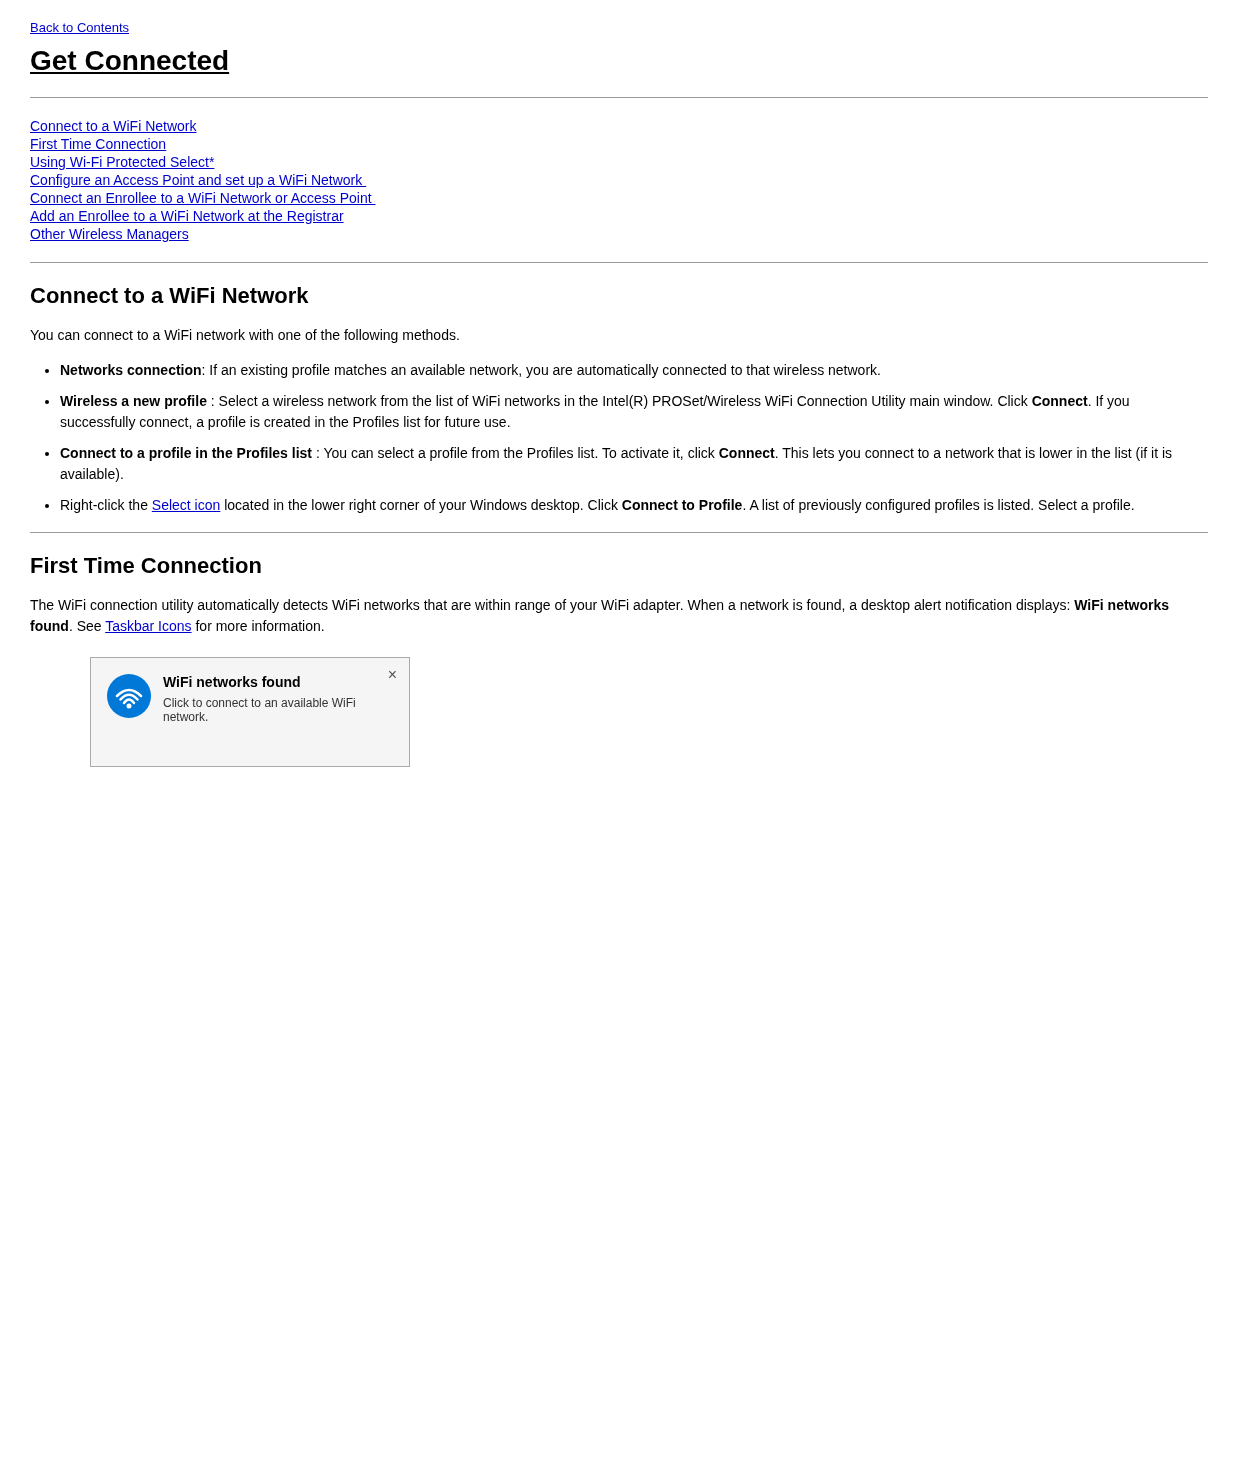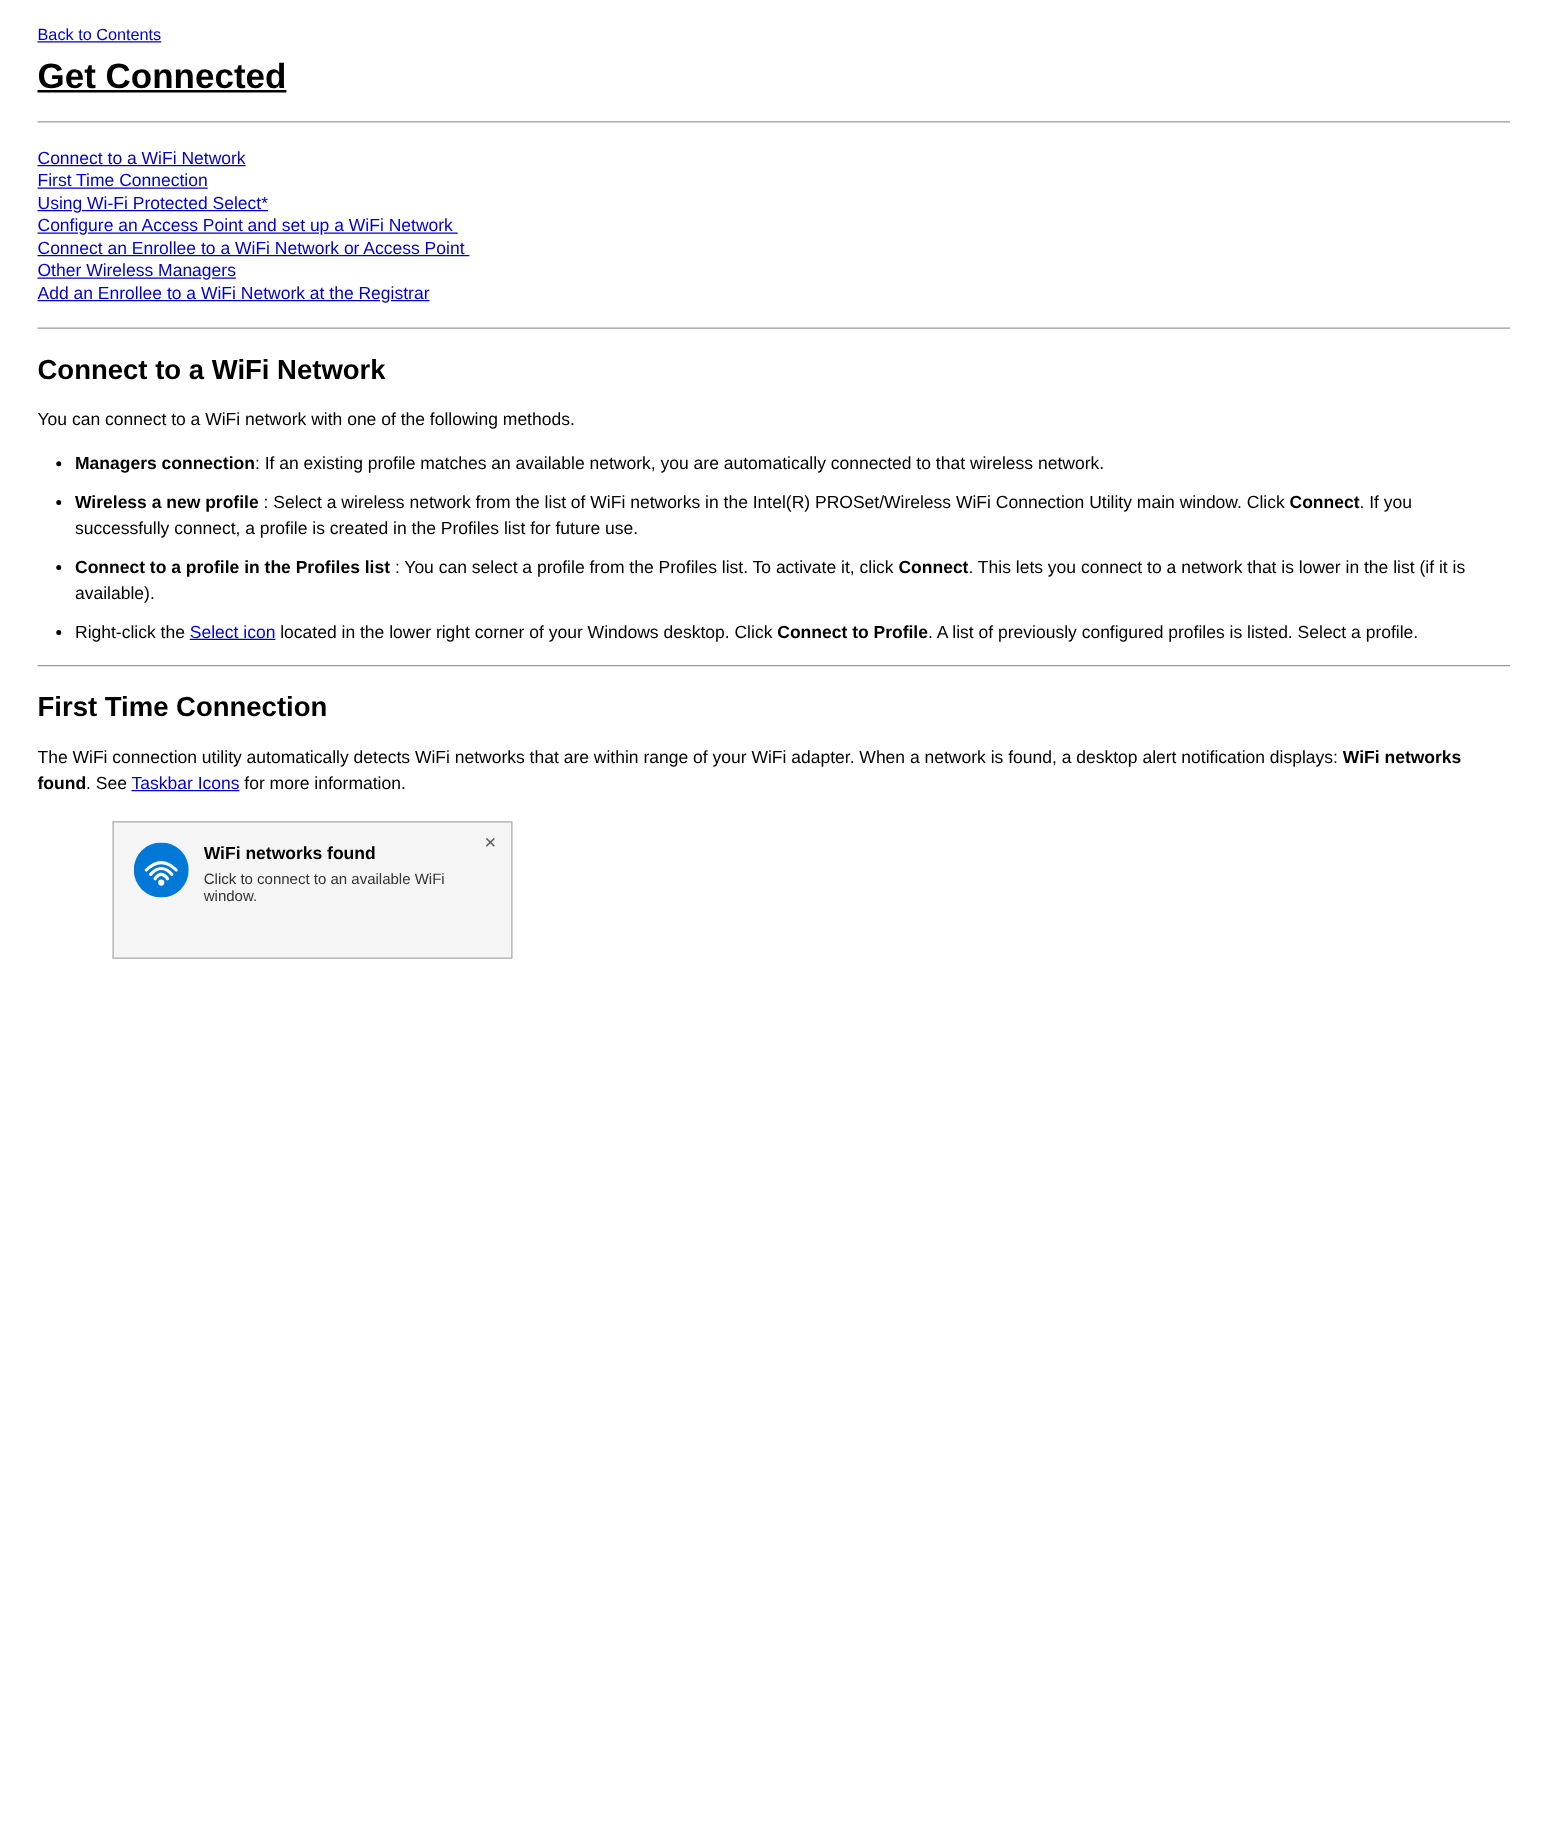--- a/index.html
+++ b/index.html
@@ -147,34 +147,34 @@
 <h1 class="page-title">Get Connected</h1>
 
 <hr class="divider">
 
 <div class="toc-section">
   <a href="#connect-wifi">Connect to a WiFi Network</a>
   <a href="#first-time">First Time Connection</a>
   <a href="#wps">Using Wi-Fi Protected Select*</a>
   <a href="#configure-ap">Configure an Access Point and set up a WiFi Network&nbsp;</a>
   <a href="#enrollee">Connect an Enrollee to a WiFi Network or Access Point&nbsp;</a>
+  <a href="#add-enrollee">Add an Enrollee to a WiFi Network at the Registrar</a>
   <a href="#other-managers">Other Wireless Managers</a>
-  <a href="#add-enrollee">Add an Enrollee to a WiFi Network at the Registrar</a>
 </div>
 
 <hr class="divider">
 
 <div class="section-wrapper" id="connect-wifi">
   <h2 class="section-title">Connect to a WiFi Network</h2>
 
   <p class="section-text">You can connect to a WiFi network with one of the following methods.</p>
 
   <ul class="bullet-list">
     <li>
-      <b>Managers connection</b><span>: If an existing profile matches an available network, you are automatically connected to that wireless network.</span>
+      <b>Networks connection</b><span>: If an existing profile matches an available network, you are automatically connected to that wireless network.</span>
     </li>
     <li>
       <b>Wireless a new profile</b><span></span>
       <span>: Select a wireless network from the list of WiFi networks in the Intel(R) PROSet/Wireless WiFi Connection Utility main window. Click <b>Connect</b>. If you successfully connect, a profile is created in the Profiles list for future use.</span>
     </li>
     <li>
       <b>Connect to a profile in the Profiles list</b><span></span>
       <span>: You can select a profile from the Profiles list. To activate it, click <b>Connect</b>. This lets you connect to a network that is lower in the list (if it is available).</span>
     </li>
     <li>
@@ -201,18 +201,18 @@
         <g fill="none" stroke="white" stroke-width="2.5" stroke-linecap="round">
           <path d="M10 22 Q22 10 34 22"></path>
           <path d="M13.5 25.5 Q22 16 30.5 25.5"></path>
           <path d="M17 29 Q22 22 27 29"></path>
         </g>
         <circle cx="22" cy="32" r="2.5" fill="white"></circle>
       </svg>
     </div>
     <div class="notif-content">
       <div class="notif-title">WiFi networks found</div>
-      <div class="notif-body">Click to connect to an available WiFi window.</div>
+      <div class="notif-body">Click to connect to an available WiFi network.</div>
     </div>
     <span class="close-btn">×</span>
   </div>
 
 </div>
 
 </body></html>

